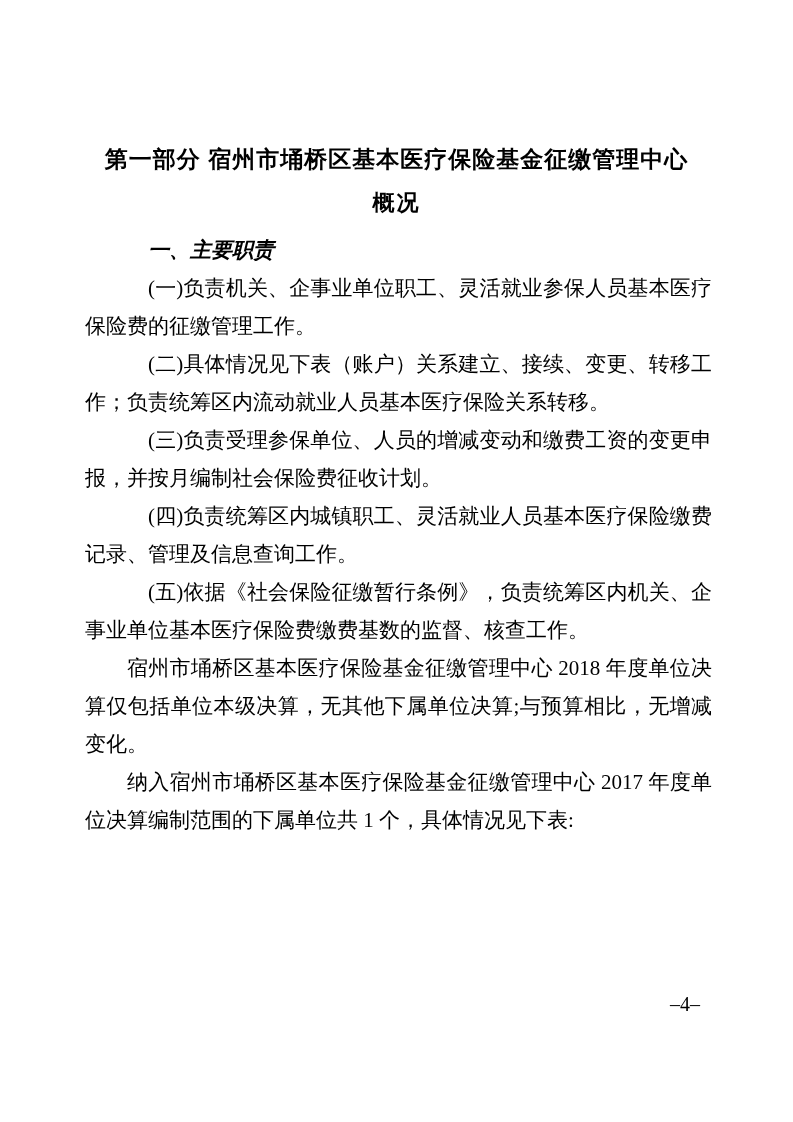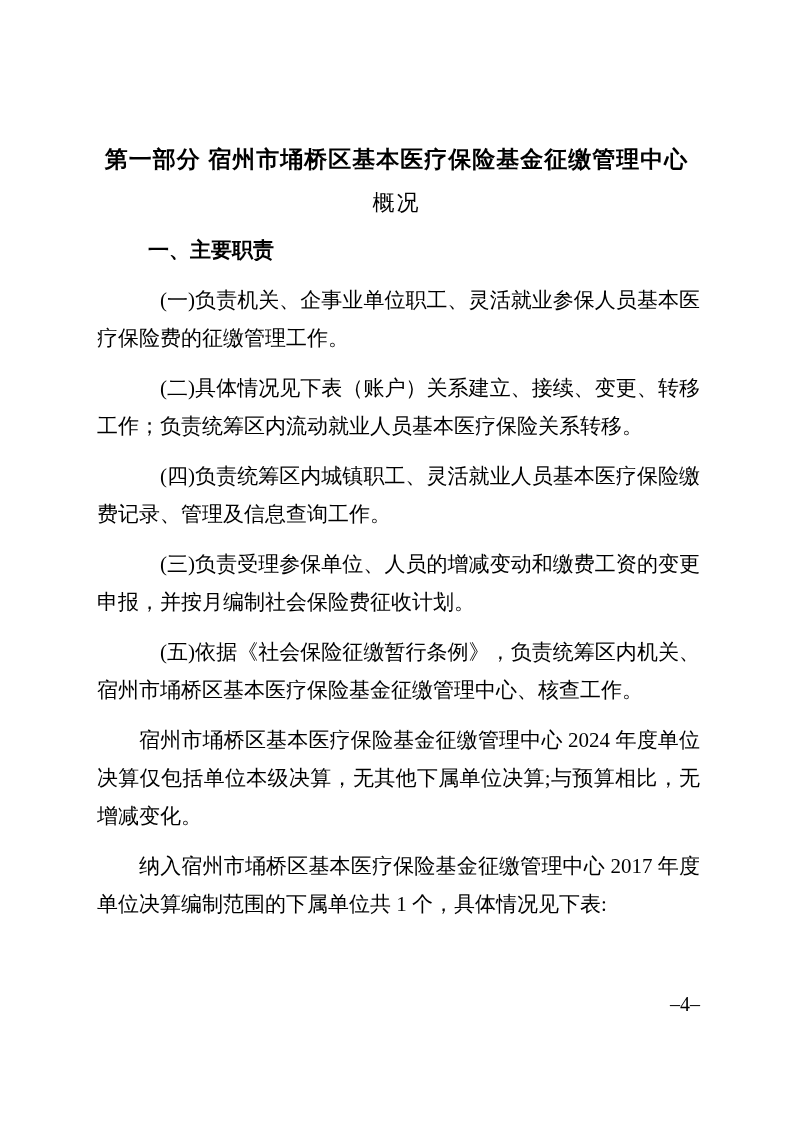--- a/index.html
+++ b/index.html
@@ -23,21 +23,21 @@
     font-weight: bold;
     font-size: 23px;
     line-height: 30px;
     text-align: center;
     letter-spacing: 1px;
     white-space: nowrap;
   }
   .doc-subtitle {
     margin: 14px 0 0 0;
     font-family: "Liberation Sans", sans-serif;
-    font-weight: normal;
+    font-weight: bold;
     font-size: 22px;
     line-height: 30px;
     text-align: center;
     letter-spacing: 2px;
   }
   .text-block {
     margin: 13px 81px 0 85px;
     width: 627px;
     font-family: "Liberation Serif", serif;
     font-size: 21px;
@@ -46,23 +46,24 @@
     text-justify: inter-character;
   }
   .sec-heading {
     margin: 0;
     font-family: "Liberation Sans", sans-serif;
     font-weight: bold;
     font-size: 21px;
     line-height: 38px;
     text-indent: 3em;
     text-align: left;
+    font-style: italic;
   }
   .para {
-    margin: 12px;
+    margin: 0;
   }
   .para.numbered {
     text-indent: 3em;
   }
   .para.plain {
     text-indent: 2em;
   }
   .page-number {
     position: absolute;
     top: 985px;
@@ -81,27 +82,27 @@
   <h1 class="doc-title">第一部分 宿州市埇桥区基本医疗保险基金征缴管理中心</h1>
 
   <h2 class="doc-subtitle">概况</h2>
 
   <div class="text-block">
 
     <section>
       <h3 class="sec-heading">一、主要职责</h3>
       <p class="para numbered">(一)负责机关、企事业单位职工、灵活就业参保人员基本医疗保险费的征缴管理工作。</p>
       <p class="para numbered">(二)具体情况见下表（账户）关系建立、接续、变更、转移工作；负责统筹区内流动就业人员基本医疗保险关系转移。</p>
+      <p class="para numbered">(三)负责受理参保单位、人员的增减变动和缴费工资的变更申报，并按月编制社会保险费征收计划。</p>
       <p class="para numbered">(四)负责统筹区内城镇职工、灵活就业人员基本医疗保险缴费记录、管理及信息查询工作。</p>
-      <p class="para numbered">(三)负责受理参保单位、人员的增减变动和缴费工资的变更申报，并按月编制社会保险费征收计划。</p>
-      <p class="para numbered">(五)依据《社会保险征缴暂行条例》，负责统筹区内机关、宿州市埇桥区基本医疗保险基金征缴管理中心、核查工作。</p>
+      <p class="para numbered">(五)依据《社会保险征缴暂行条例》，负责统筹区内机关、企事业单位基本医疗保险费缴费基数的监督、核查工作。</p>
     </section>
 
     <section>
-      <p class="para plain">宿州市埇桥区基本医疗保险基金征缴管理中心 2024 年度单位决算仅包括单位本级决算，无其他下属单位决算;与预算相比，无增减变化。</p>
+      <p class="para plain">宿州市埇桥区基本医疗保险基金征缴管理中心 2018 年度单位决算仅包括单位本级决算，无其他下属单位决算;与预算相比，无增减变化。</p>
       <p class="para plain">纳入宿州市埇桥区基本医疗保险基金征缴管理中心 2017 年度单位决算编制范围的下属单位共 1 个，具体情况见下表:</p>
     </section>
 
   </div>
 
   <div class="page-number">–4–</div>
 
 </div>
 
 </body></html>

